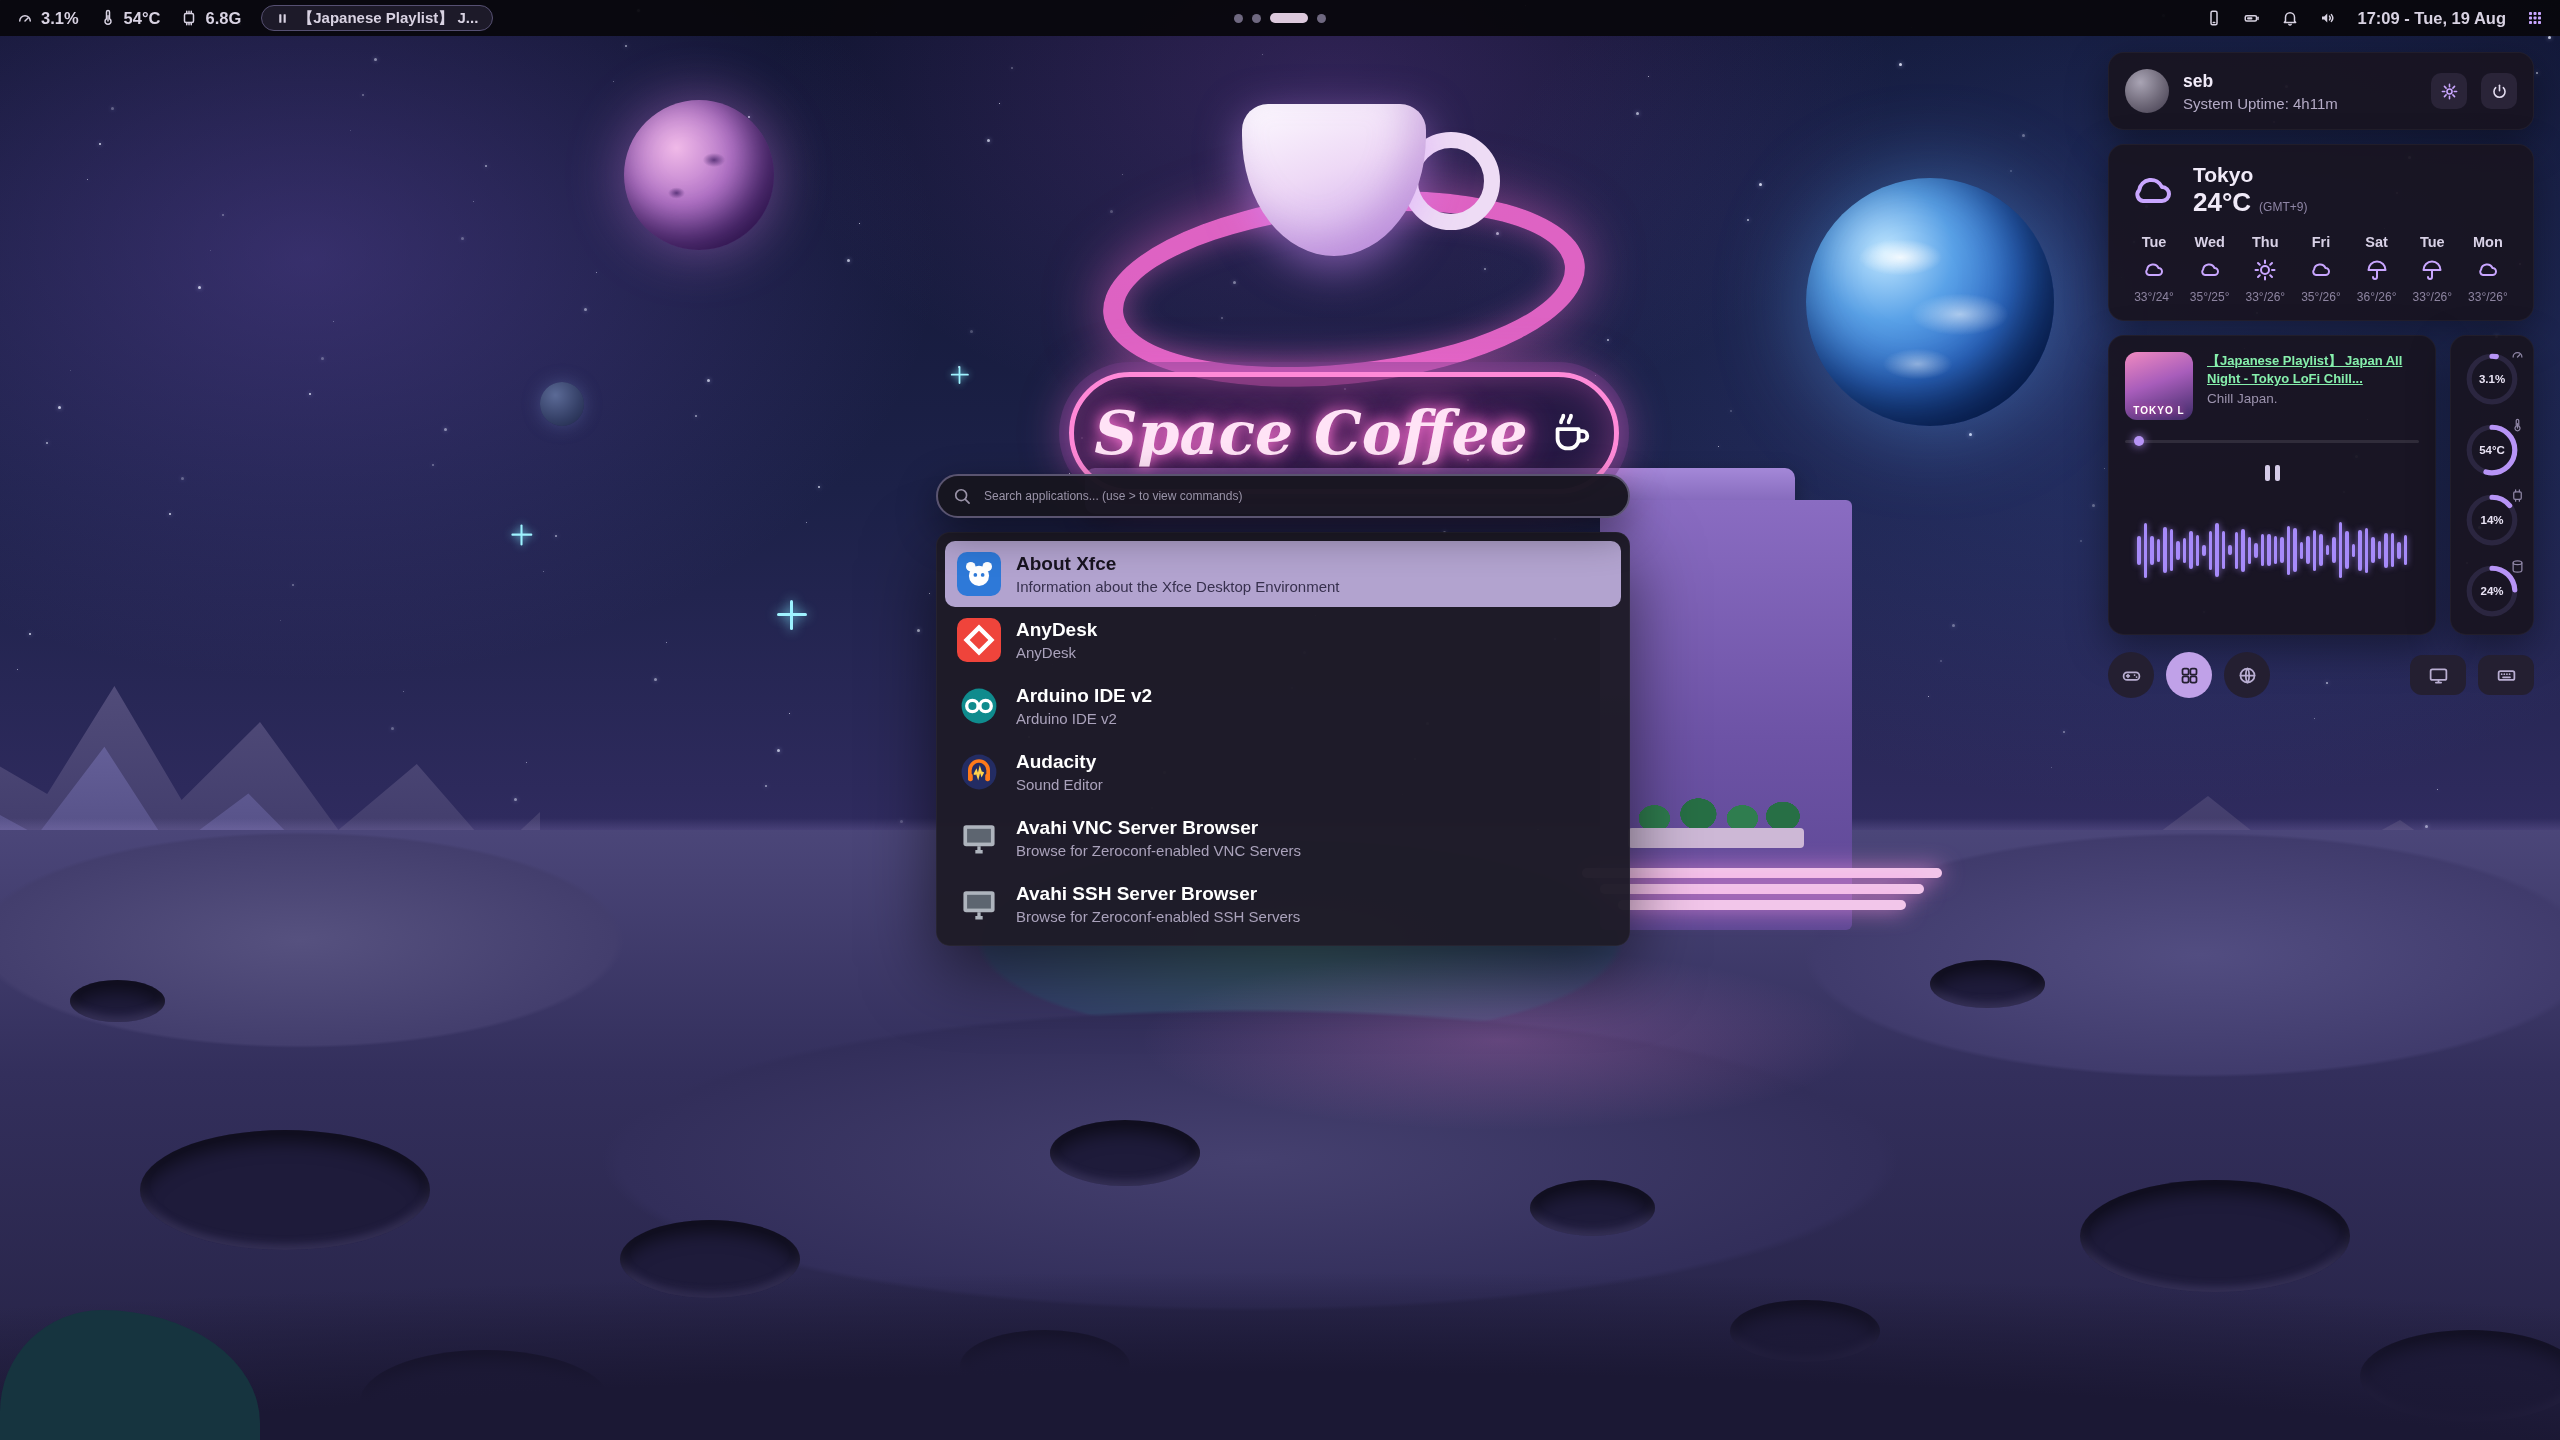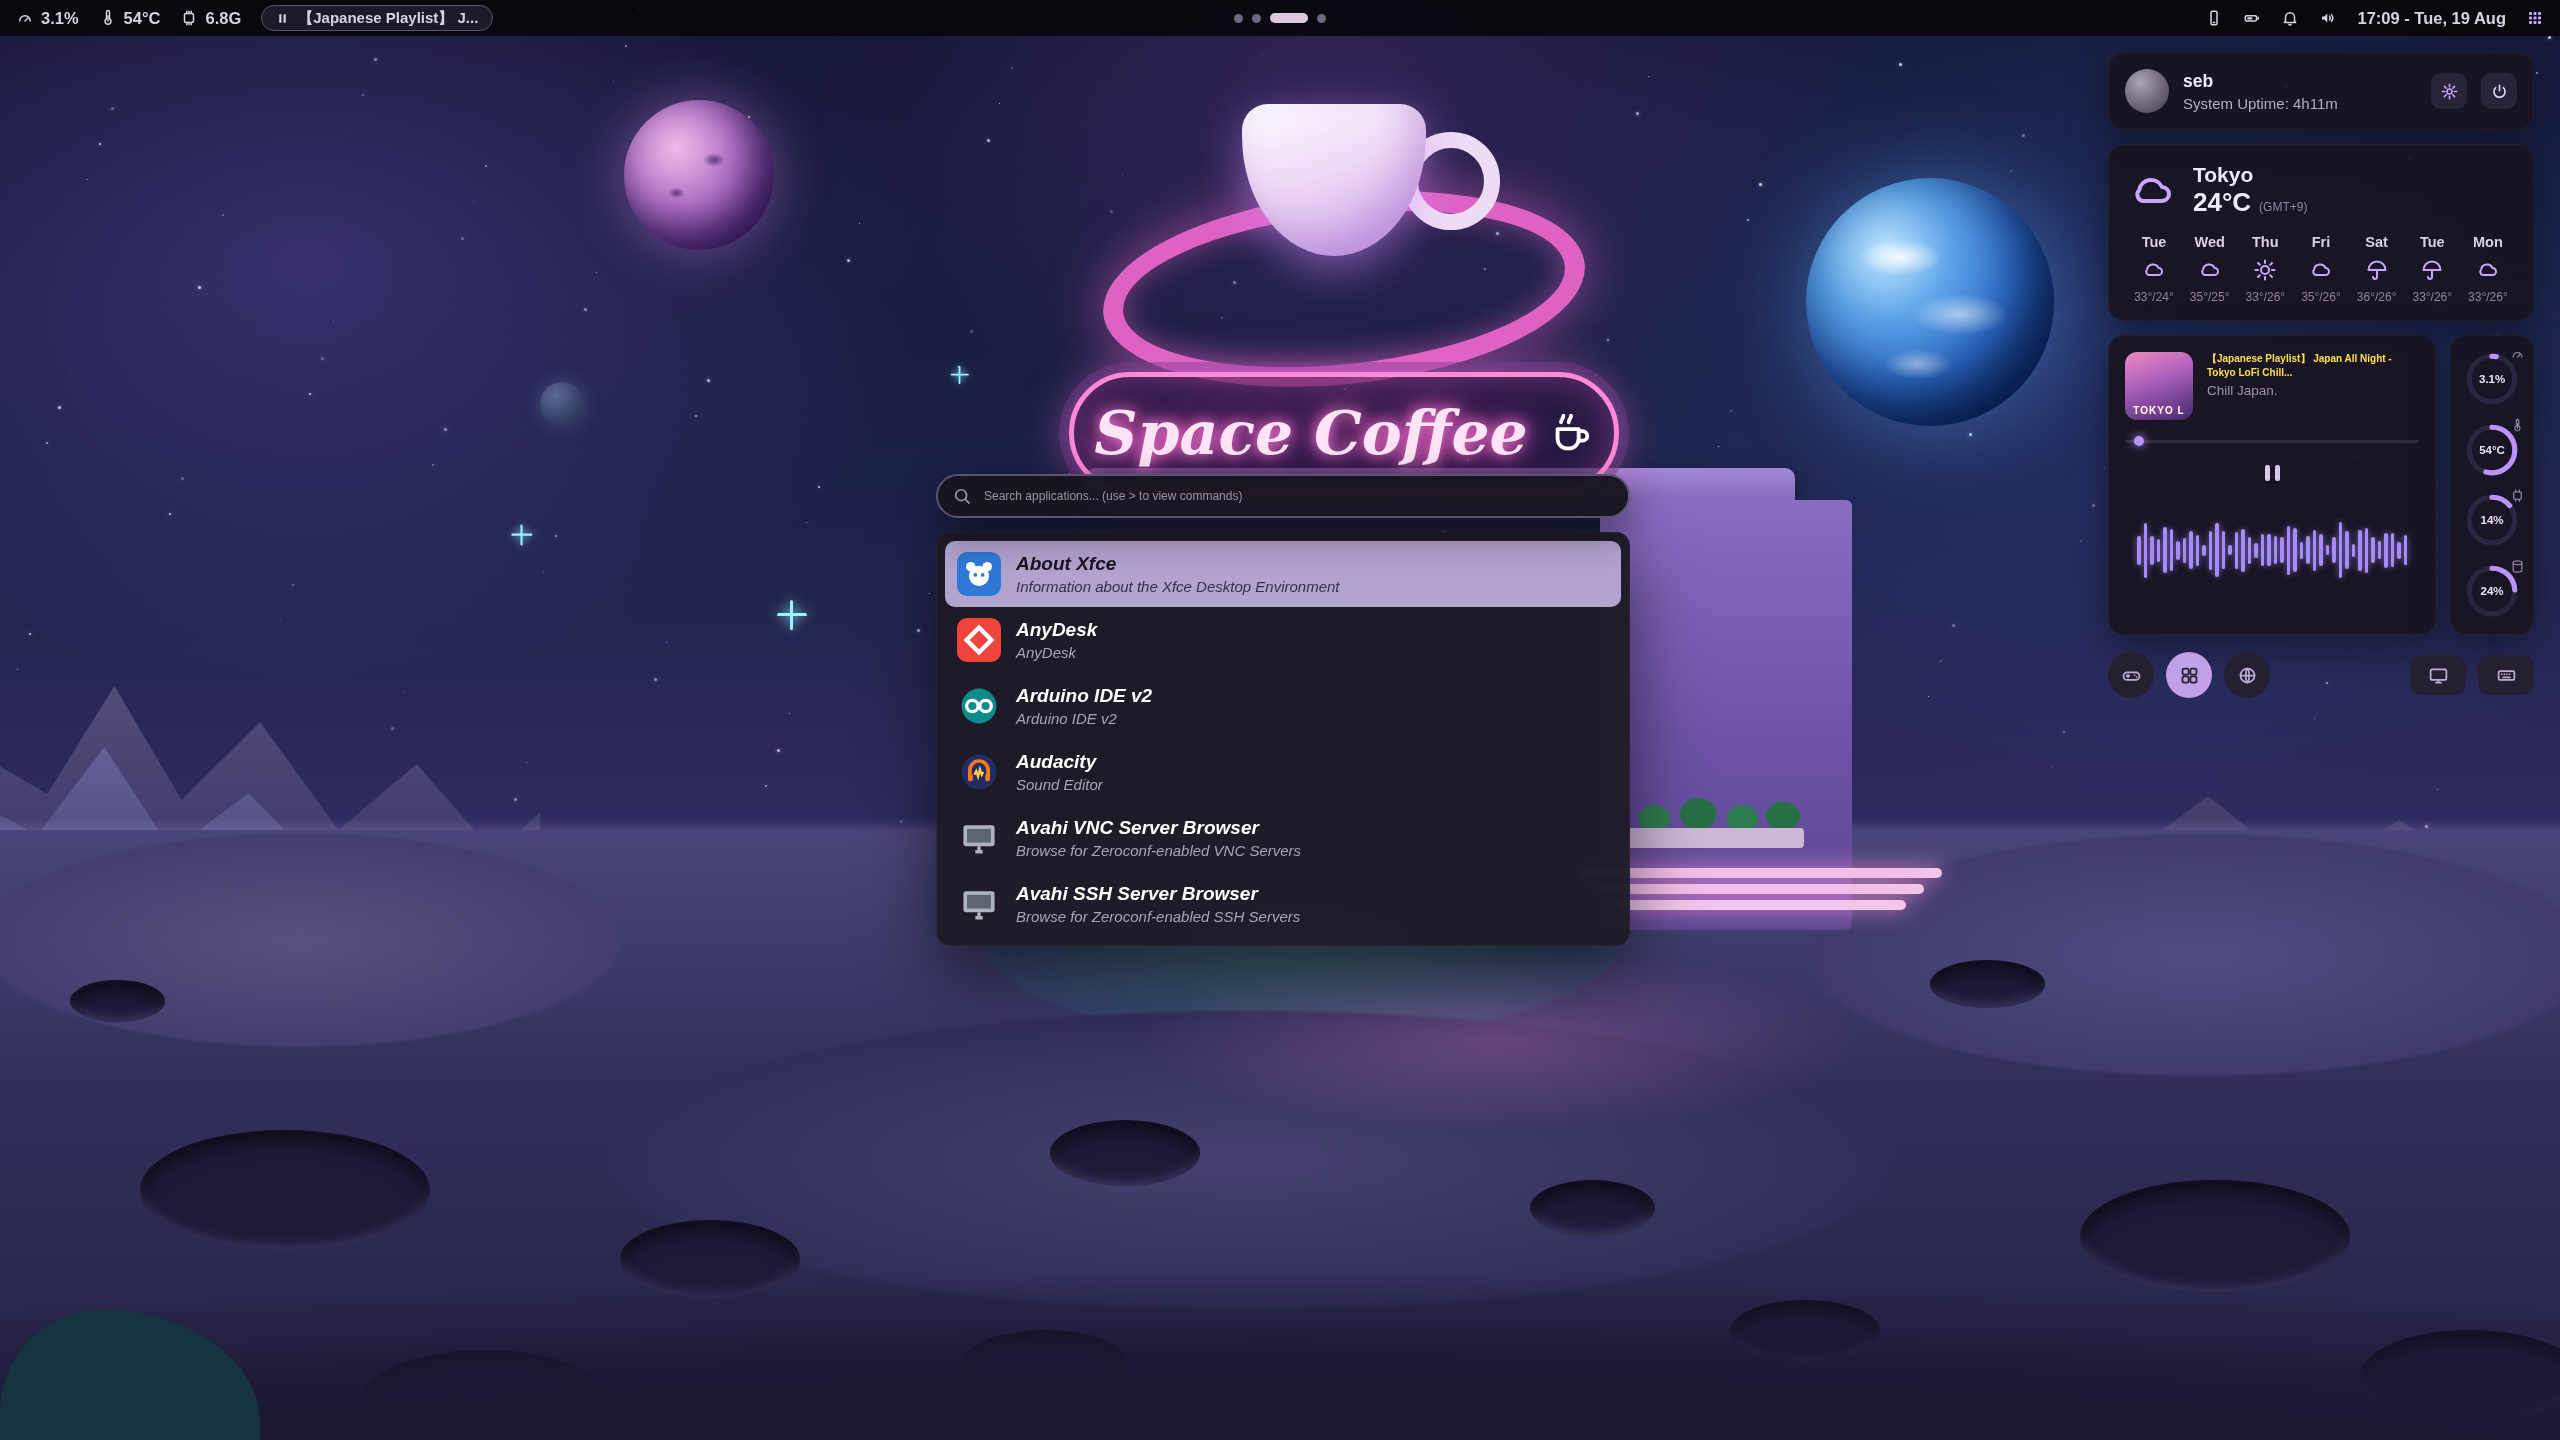--- a/index.html
+++ b/index.html
@@ -107,21 +107,21 @@
 
   
   .launcher{position:absolute;left:936px;top:474px;width:694px;z-index:40;}
   .searchbox{position:relative;height:44px;}
   .searchbox input{width:100%;height:44px;box-sizing:border-box;border-radius:22px;border:2px solid #5a5470;
     background:rgba(23,21,31,.97);color:#e8e2f2;font-size:12px;padding:0 18px 0 46px;outline:none;
     font-family:"Liberation Sans",sans-serif;box-shadow:0 14px 40px rgba(0,0,0,.45);}
   .searchbox input::placeholder{color:#9a93a8;}
   .searchbox .ic{position:absolute;left:16px;top:12px;width:20px;height:20px;color:#9a93a8;}
   .panel{margin-top:14px;background:rgba(30,27,39,.97);border-radius:14px;padding:8px;
-    box-shadow:0 24px 70px rgba(0,0,0,.55);border:1px solid rgba(255,255,255,.04);font-style:italic;}
+    box-shadow:0 24px 70px rgba(0,0,0,.55);border:1px solid rgba(255,255,255,.04);}
   .row{display:flex;align-items:center;gap:15px;height:66px;padding:0 12px;border-radius:10px;cursor:pointer;}
   .row.sel{background:#b2a3cf;}
   .appicon{width:44px;height:44px;border-radius:10px;display:flex;align-items:center;justify-content:center;flex:0 0 auto;}
   .appicon svg{width:44px;height:44px;}
   .rowtxt{display:flex;flex-direction:column;gap:3px;min-width:0;}
   .rowtxt b{font-size:19px;color:#fff;}
   .rowtxt small{font-size:15px;color:#aaa2bb;}
   .row.sel .rowtxt b{color:#17131f;}
   .row.sel .rowtxt small{color:#37304e;}
 
@@ -151,21 +151,21 @@
   .fcol .ftemps{font-size:12px;color:#8d84a0;white-space:nowrap;}
 
   .midrow{display:flex;gap:14px;height:300px;}
   .music{flex:1;padding:16px;box-sizing:border-box;display:flex;flex-direction:column;min-width:0;}
   .mtop{display:flex;gap:14px;}
   .art{width:68px;height:68px;border-radius:12px;flex:0 0 auto;position:relative;overflow:hidden;
     background:linear-gradient(160deg,#f08ac0 0%,#a85dbb 45%,#3c2a66 100%);}
   .art span{position:absolute;left:0;right:0;bottom:4px;text-align:center;font-size:10px;font-weight:bold;color:#fff;
     text-shadow:0 0 6px #d23fa4;letter-spacing:1px;}
   .mtxt{min-width:0;display:flex;flex-direction:column;gap:4px;}
-  .mtxt b{font-size:10px;color:#fde047;line-height:1.35;display:-webkit-box;-webkit-line-clamp:2;-webkit-box-orient:vertical;overflow:hidden;}
+  .mtxt b{font-size:13px;color:#86efac;line-height:1.35;display:-webkit-box;-webkit-line-clamp:2;-webkit-box-orient:vertical;overflow:hidden;text-decoration:underline;}
   .mtxt span{font-size:13.5px;color:#9b92ad;}
   .mprog{position:relative;height:10px;margin-top:16px;cursor:pointer;}
   .mprog .track{position:absolute;left:0;right:0;top:4px;height:3px;border-radius:2px;background:rgba(255,255,255,.1);}
   .mprog .dot{position:absolute;left:3%;top:0;width:10px;height:10px;border-radius:50%;background:#b794f6;box-shadow:0 0 10px #b794f6;}
   .mpause{align-self:center;margin-top:10px;width:34px;height:34px;border-radius:9px;background:transparent;border:none;cursor:pointer;
     display:flex;align-items:center;justify-content:center;gap:5px;}
   .mpause i{width:5px;height:16px;border-radius:2px;background:#d5cbe8;}
   .wave{margin-top:12px;height:96px;display:flex;align-items:center;justify-content:center;gap:3px;}
   .wave i{width:3.5px;border-radius:2px;background:#a78bfa;box-shadow:0 0 6px rgba(167,139,250,.7);}
 

